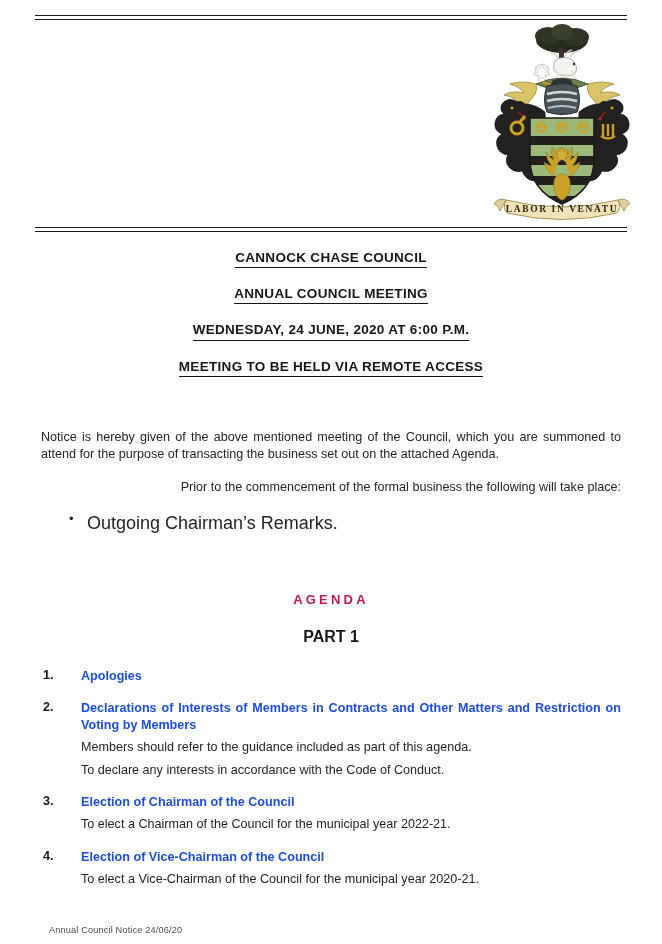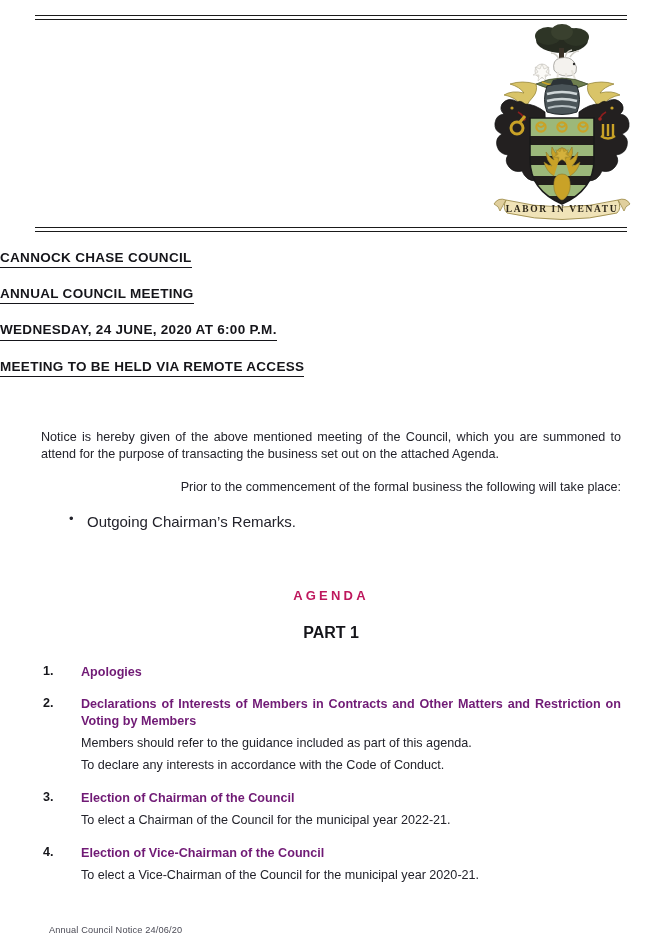--- a/index.html
+++ b/index.html
@@ -50,20 +50,21 @@
     text-align: right;
     margin-top: 4px;
     height: 196px;
     line-height: 0;
   }
   .emblem-wrap svg { display: inline-block; }
 
   
   .headings {
     margin-top: 18px;
+    text-align: center;
   }
   .doc-heading {
     font-size: 13.5px;
     font-weight: bold;
     letter-spacing: 0.3px;
     color: #15151a;
     margin: 0 0 18px 0;
     line-height: 1.2;
   }
   .doc-heading span {
@@ -91,21 +92,21 @@
     text-justify: inter-word;
   }
   p.body.noindent { text-align: right; }
 
   ul.bullets {
     margin: 0;
     padding: 0 0 0 28px;
     list-style: none;
   }
   ul.bullets li {
-    font-size: 15px;
+    font-size: 18px;
     line-height: 1.4;
     color: #23232b;
     position: relative;
     padding-left: 18px;
   }
   ul.bullets li::before {
     content: "\2022";
     position: absolute;
     left: 0;
     top: -1px;
@@ -145,21 +146,21 @@
     position: absolute;
     left: 2px;
     top: 0;
     font-size: 12.6px;
     font-weight: bold;
     color: #15151a;
   }
   .agenda-head {
     font-size: 12.6px;
     font-weight: bold;
-    color: #701a75;
+    color: #1d4ed8;
     line-height: 1.34;
     margin: 0;
   }
   .agenda-head.just {
     text-align: justify;
     text-justify: inter-word;
   }
   .agenda-sub {
     font-size: 12.6px;
     color: #23232b;

